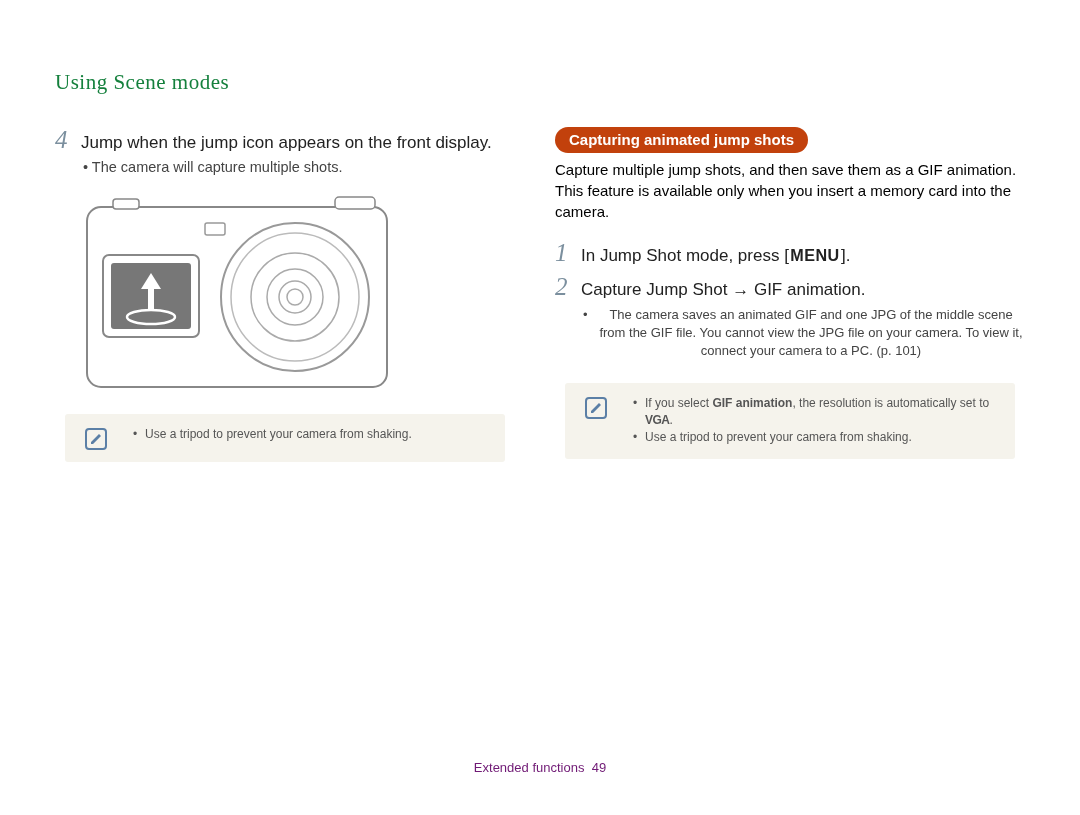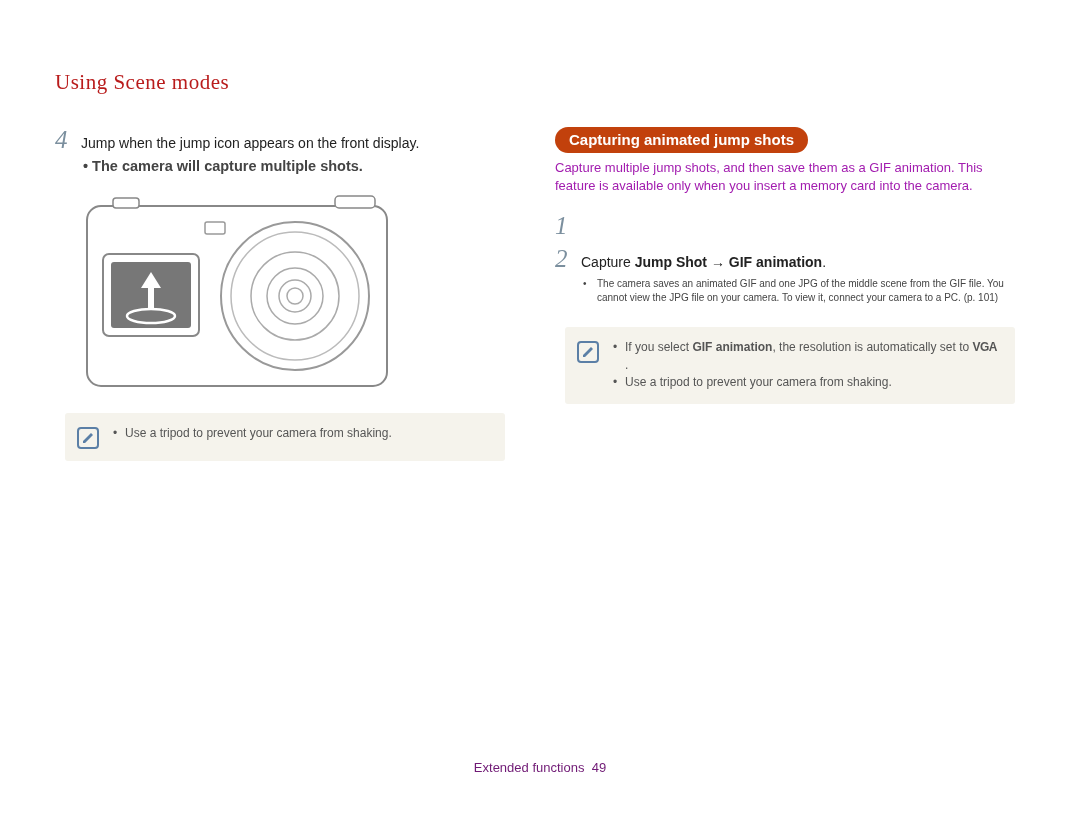--- a/index.html
+++ b/index.html
@@ -13,21 +13,21 @@
   .page {
     padding: 70px 55px 20px 55px;
     display: flex;
     flex-direction: column;
     height: 100%;
   }
   .section-title {
     font-family: "Times New Roman", Times, serif;
     font-weight: 300;
     font-size: 21px;
-    color: #b91c1c;
+    color: #15803d;
     letter-spacing: 0.5px;
     margin-bottom: 32px;
   }
   .columns {
     display: flex;
     gap: 40px;
   }
   .col { width: 460px; }
   .col-right { flex: 1; }
   .step {
@@ -38,57 +38,57 @@
   }
   .step-num {
     font-family: "Times New Roman", Times, serif;
     font-style: italic;
     font-size: 25px;
     color: #7b8f9e;
     line-height: 1;
     min-width: 16px;
   }
   .step-text {
-    font-size: 14px;
+    font-size: 17px;
     color: #222;
   }
-  .step-text .bold { font-weight: bold; margin-top: 12px; }
+  .step-text .bold { font-weight: normal; margin-top: 12px; }
   .sub-bullet {
     margin-left: 28px;
     font-size: 14.5px;
     color: #444;
-    font-weight: bold;
   }
   .sub-bullet::before { content: "•  "; }
   .sub-list {
     list-style: none;
     margin: 2px 0 0 28px;
     padding: 0;
   }
   .sub-list li {
     position: relative;
     padding-left: 14px;
-    font-size: 10px;
+    font-size: 13px;
     color: #444;
     line-height: 1.4;
+    text-align: center;
   }
   .sub-list li::before {
     content: "•";
     position: absolute; left: 0;
   }
   .camera-wrap {
     margin: 20px 0 20px 30px;
   }
   .note-box {
     background: #f5f3ec;
     border-radius: 3px;
     margin: 20px 10px 0 10px;
-    padding: 12px 16px 12px 12px;
-    display: flex;
-    gap: 14px;
+    padding: 12px 16px 12px 20px;
+    display: flex;
+    gap: 26px;
     align-items: flex-start;
   }
   .note-icon-frame {
     width: 22px; height: 22px;
     border: 2px solid #5b7fa6;
     border-radius: 4px;
     display: flex;
     align-items: center; justify-content: center;
     flex-shrink: 0;
     margin-top: 2px;
@@ -114,23 +114,23 @@
     display: inline-block;
     background: #c2410c;
     color: #fff;
     font-size: 15px;
     font-weight: bold;
     padding: 4px 14px 5px 14px;
     border-radius: 14px;
     margin-bottom: 6px;
   }
   .para {
-    font-size: 13px;
+    font-size: 15px;
     line-height: 1.4;
-    color: #a21caf;
+    color: #000000;
     margin: 0 0 18px 0;
   }
   .menu-btn {
     font-family: Arial, sans-serif;
     font-weight: 900;
     letter-spacing: 0.5px;
     transform: scaleX(0.95);
     display: inline-block;
   }
   .vga {
@@ -202,20 +202,23 @@
         </ul>
       </div>
     </div>
 
     <div class="col-right">
       <div class="pill">Capturing animated jump shots</div>
       <p class="para">Capture multiple jump shots, and then save them as a GIF animation. This feature is available only when you insert a memory card into the camera.</p>
 
       <div class="step">
         <span class="step-num">1</span>
+        <span class="step-text">
+          <span>In Jump Shot mode, press [</span><span class="menu-btn">MENU</span><span>].</span>
+        </span>
       </div>
 
       <div class="step" style="margin-top:8px">
         <span class="step-num">2</span>
         <span class="step-text">
           <span>Capture </span><span class="bold">Jump Shot</span><span class="arrow"> → </span><span class="bold">GIF animation</span><span>.</span>
         </span>
       </div>
       <ul class="sub-list">
         <li>The camera saves an animated GIF and one JPG of the middle scene from the GIF file. You cannot view the JPG file on your camera. To view it, connect your camera to a PC. (p. 101)</li>

